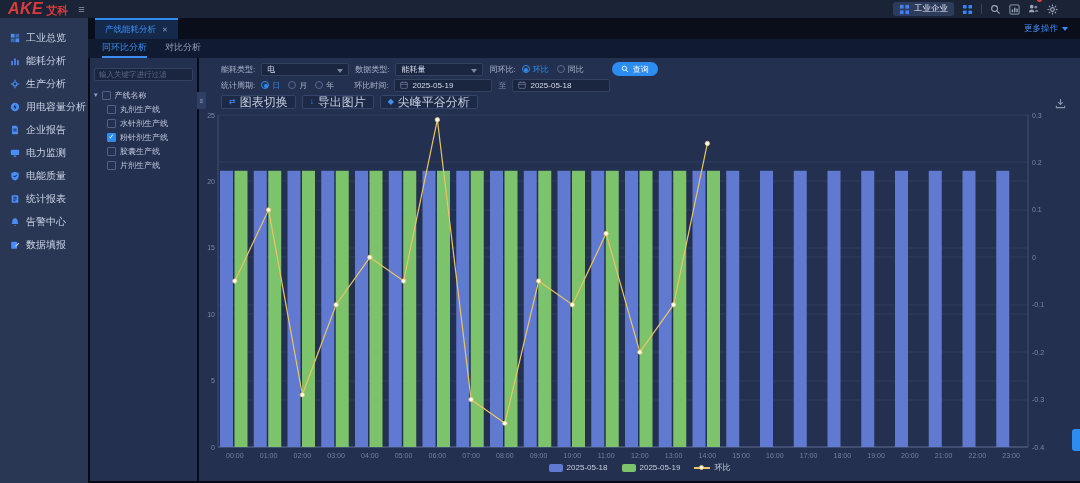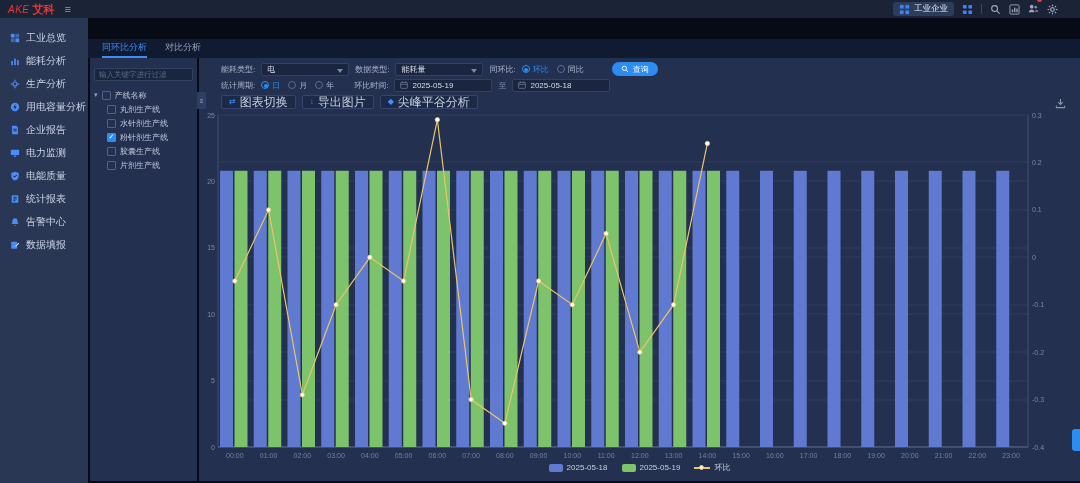--- a/index.html
+++ b/index.html
@@ -3,21 +3,21 @@
 <meta charset="utf-8">
 <style>
   * { margin:0; padding:0; box-sizing:border-box; }
   html,body { background:#070b15; }
   body { font-family:"Liberation Sans","DejaVu Sans",sans-serif; color:#c6cede; }
   .stage { position:relative; width:1080px; height:483px; overflow:hidden; background:#070b15; }
 
   
   .header { position:absolute; left:0; top:0; width:1080px; height:18px; background:#1b2336; display:flex; align-items:center; }
   .logo { display:flex; align-items:baseline; gap:3px; padding-left:8px; }
-  .logo-en { color:#e03a3a; font-weight:normal; font-style:italic; font-size:10px; letter-spacing:.5px; }
+  .logo-en { color:#e03a3a; font-weight:bold; font-style:italic; font-size:16px; letter-spacing:.5px; }
   .logo-cn { color:#e03a3a; font-weight:bold; font-size:11px; }
   .hamburger { color:#8d99b5; font-size:11px; margin-left:10px; cursor:pointer; }
   .header-right { margin-left:auto; display:flex; align-items:center; gap:8px; padding-right:22px; }
   .org-pill { display:flex; align-items:center; gap:4px; background:#2e3c5c; border-radius:3px; padding:1px 6px; height:14px; cursor:pointer; }
   .org-pill span { font-size:8.5px; color:#e8edf5; }
   .hdr-ico { width:11px; height:11px; display:inline-block; }
   .hdr-div { width:1px; height:10px; background:#3a4762; }
   .badge-wrap { position:relative; }
   .red-dot { position:absolute; right:-3px; top:-3px; width:5px; height:5px; border-radius:50%; background:#e54545; }
 
@@ -229,20 +229,30 @@
       </div>
       <div class="side-item">
         <svg class="side-ico" viewBox="0 0 12 12">
           <rect x="1.5" y="2" width="7" height="8.5" rx="1" fill="#4a8df8"></rect>
           <path d="M6.5 6.8l3.6-3.6 1 1-3.6 3.6-1.3.3z" fill="#cdd5e6"></path>
         </svg>
         <span class="lbl">数据填报</span>
       </div>
     </div>
 
+  <div class="tabstrip">
+    <div class="tab-active">
+      <span class="t">产线能耗分析</span>
+      <span class="tab-close">✕</span>
+    </div>
+    <div class="more-actions">
+      <span class="t">更多操作</span>
+      <span class="caret-down"></span>
+    </div>
+  </div>
 
   <div class="subtabs" id="subtabs">
       <div class="subtab active">同环比分析</div>
       <div class="subtab">对比分析</div>
     </div>
 
   <div class="tree-panel">
     <input class="tree-search" placeholder="输入关键字进行过滤" style="">
     <div class="tree" id="tree">
         <div class="tree-row">

